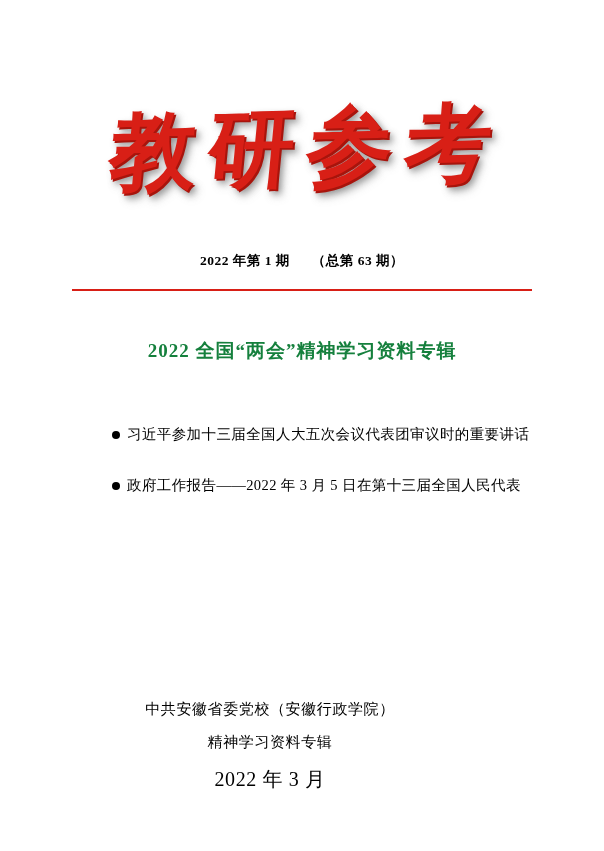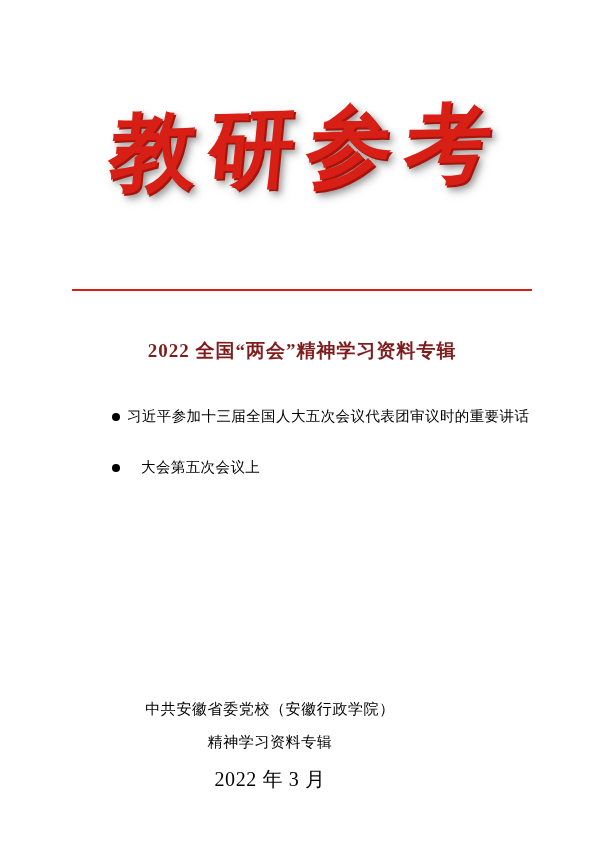--- a/index.html
+++ b/index.html
@@ -75,28 +75,28 @@
 
   
   .subject {
     position: absolute;
     top: 338px;
     left: 0;
     width: 604px;
     text-align: center;
     font-size: 19px;
     font-weight: bold;
-    color: #7f1d1d;
+    color: #15803d;
     letter-spacing: 1px;
   }
 
   
   .contents {
     position: absolute;
-    top: 402px;
+    top: 420px;
     left: 112px;
     width: 420px;
   }
   .content-item {
     display: flex;
     align-items: flex-start;
     margin-bottom: 22px;
     font-size: 14.5px;
     line-height: 2.0;
   }
@@ -133,38 +133,41 @@
 </style>
 </head>
 <body>
 
 <div class="page">
 
   <div class="masthead">
     <div class="masthead-title">教研参考</div>
   </div>
 
+  <div class="issue-line">
+    <span class="issue-no">2022 年第 1 期</span><span>（总第 63 期）</span>
+  </div>
 
   <div class="red-rule"></div>
 
   <div class="subject">2022 全国“两会”精神学习资料专辑</div>
 
   <div class="contents">
 
     <div class="content-item">
       <span class="bullet"></span>
       <span class="content-text">
         <span>习近平参加十三届全国人大五次会议代表团审议时的重要讲话</span>
       </span>
     </div>
 
     <div class="content-item">
       <span class="bullet"></span>
       <span class="content-text">
-        <span class="line2">大会第五次会议上</span>
+        <span>政府工作报告——2022 年 3 月 5 日在第十三届全国人民代表</span>
       </span>
     </div>
 
 
 
   </div>
 
   <div class="footer">
     <div>中共安徽省委党校（安徽行政学院）</div>
     <div>精神学习资料专辑</div>

